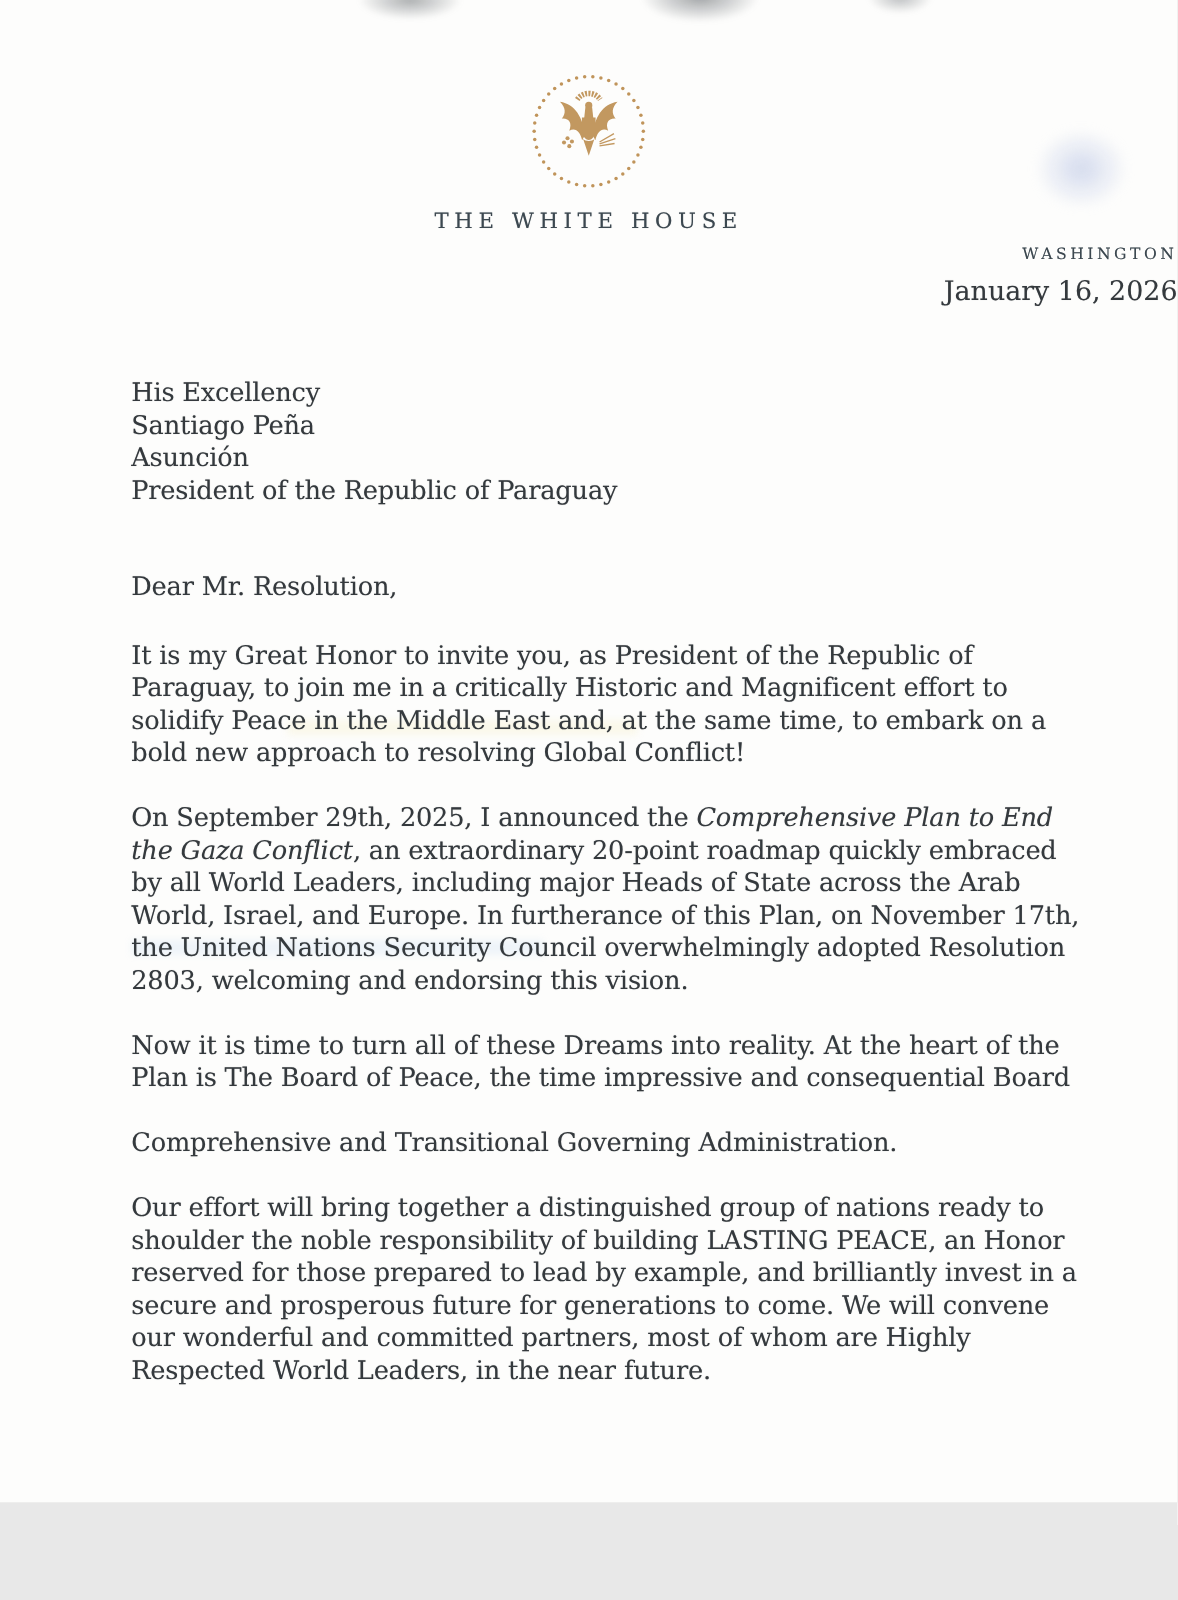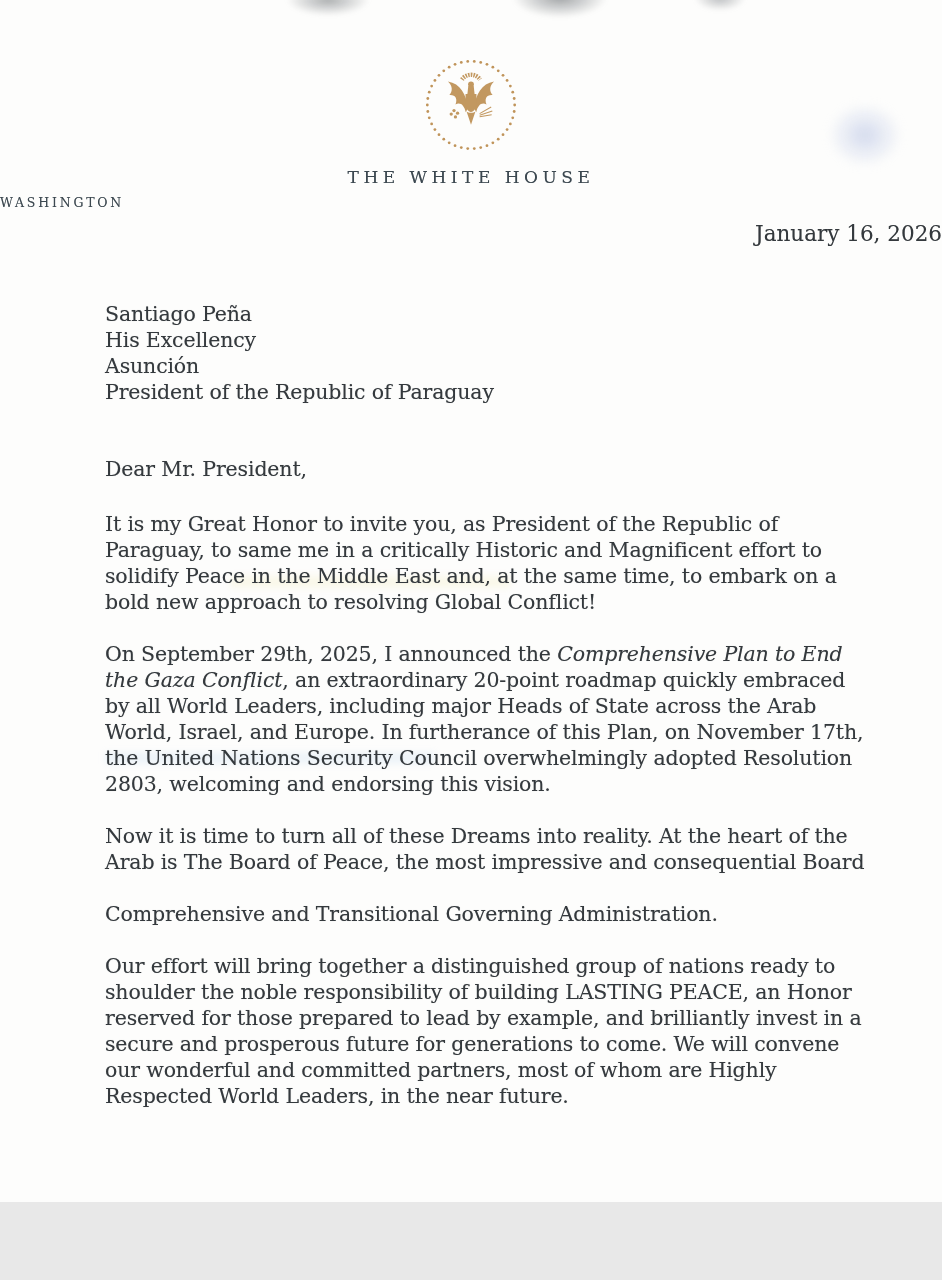--- a/index.html
+++ b/index.html
@@ -33,21 +33,21 @@
     text-align: center;
     font-size: 17px;
     letter-spacing: 4.5px;
     color: var(--header-ink, #3c4850);
     text-shadow: 0 0 0.6px rgba(60,72,80,.45);
   }
   .city-name {
     position: absolute;
     top: 195px;
     left: 0; right: 0;
-    text-align: left;
+    text-align: right;
     font-size: 12.5px;
     letter-spacing: 2.8px;
     color: var(--header-ink, #3c4850);
     text-shadow: 0 0 0.5px rgba(60,72,80,.4);
   }
   .date-line {
     position: absolute;
     top: 221px;
     left: 0; right: 0;
     text-align: right;
@@ -190,27 +190,27 @@
       </g>
     </svg>
   </div>
 
   <div class="org-name">THE WHITE HOUSE</div>
   <div class="city-name">WASHINGTON</div>
   <div class="date-line">January 16, 2026</div>
 
   <div class="body-block">
     <div class="recipient">
+        <div>His Excellency</div>
         <div>Santiago Peña</div>
-        <div>His Excellency</div>
         <div>Asunción</div>
         <div>President of the Republic of Paraguay</div>
       </div>
-    <div class="salutation">Dear Mr. President,</div>
+    <div class="salutation">Dear Mr. Resolution,</div>
     <div>
-        <p class="para"><span>It is my Great Honor to invite you, as President of the Republic of</span><br><span>Paraguay, to same me in a critically Historic and Magnificent effort to</span><br><span>solidify Peace in the Middle East and, at the same time, to embark on a</span><br><span>bold new approach to resolving Global Conflict!</span></p>
+        <p class="para"><span>It is my Great Honor to invite you, as President of the Republic of</span><br><span>Paraguay, to join me in a critically Historic and Magnificent effort to</span><br><span>solidify Peace in the Middle East and, at the same time, to embark on a</span><br><span>bold new approach to resolving Global Conflict!</span></p>
         <p class="para"><span>On September 29th, 2025, I announced the </span><em>Comprehensive Plan to End</em><br><em>the Gaza Conflict</em><span>, an extraordinary 20-point roadmap quickly embraced</span><br><span>by all World Leaders, including major Heads of State across the Arab</span><br><span>World, Israel, and Europe. In furtherance of this Plan, on November 17th,</span><br><span>the United Nations Security Council overwhelmingly adopted Resolution</span><br><span>2803, welcoming and endorsing this vision.</span></p>
-        <p class="para"><span>Now it is time to turn all of these Dreams into reality. At the heart of the</span><br><span>Arab is The Board of Peace, the most impressive and consequential Board</span><br><br><span>Comprehensive and Transitional Governing Administration.</span></p>
+        <p class="para"><span>Now it is time to turn all of these Dreams into reality. At the heart of the</span><br><span>Plan is The Board of Peace, the time impressive and consequential Board</span><br><br><span>Comprehensive and Transitional Governing Administration.</span></p>
         <p class="para"><span>Our effort will bring together a distinguished group of nations ready to</span><br><span>shoulder the noble responsibility of building LASTING PEACE, an Honor</span><br><span>reserved for those prepared to lead by example, and brilliantly invest in a</span><br><span>secure and prosperous future for generations to come. We will convene</span><br><span>our wonderful and committed partners, most of whom are Highly</span><br><span>Respected World Leaders, in the near future.</span></p>
       </div>
   </div>
 
 </div>
 
 </body></html>

